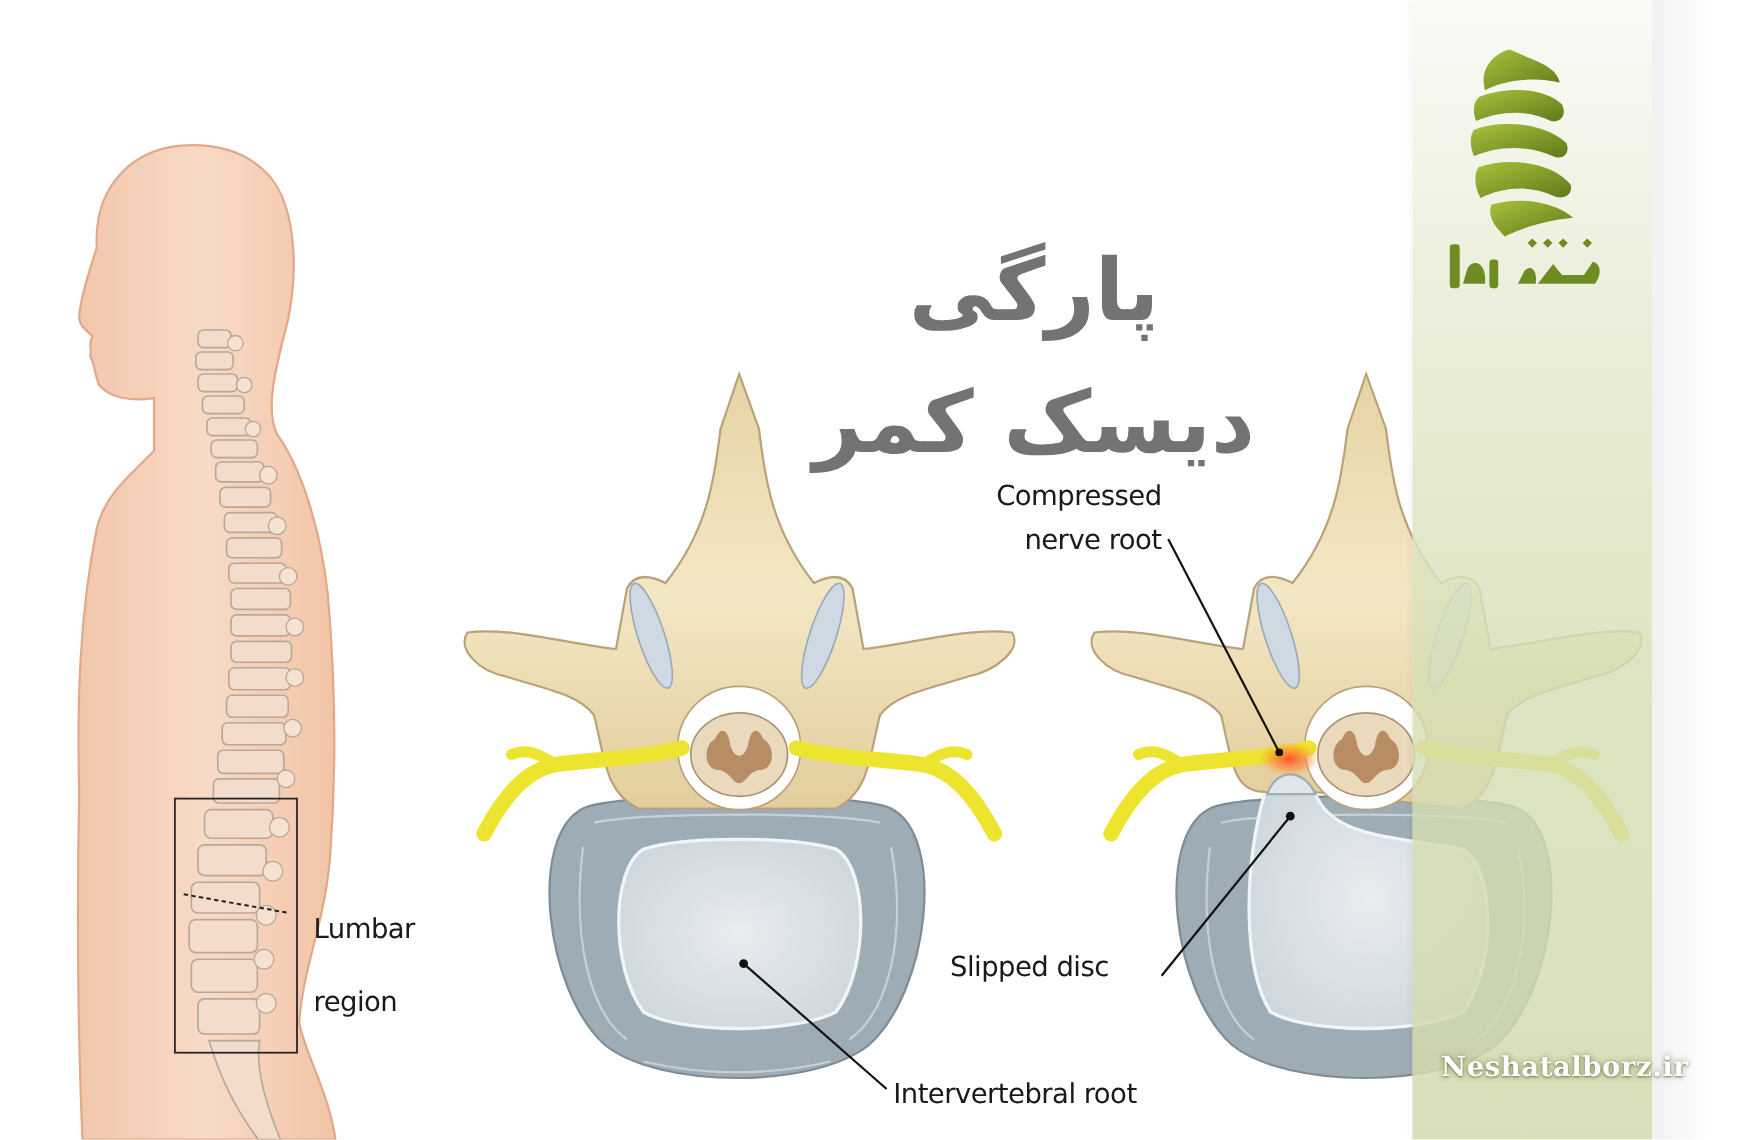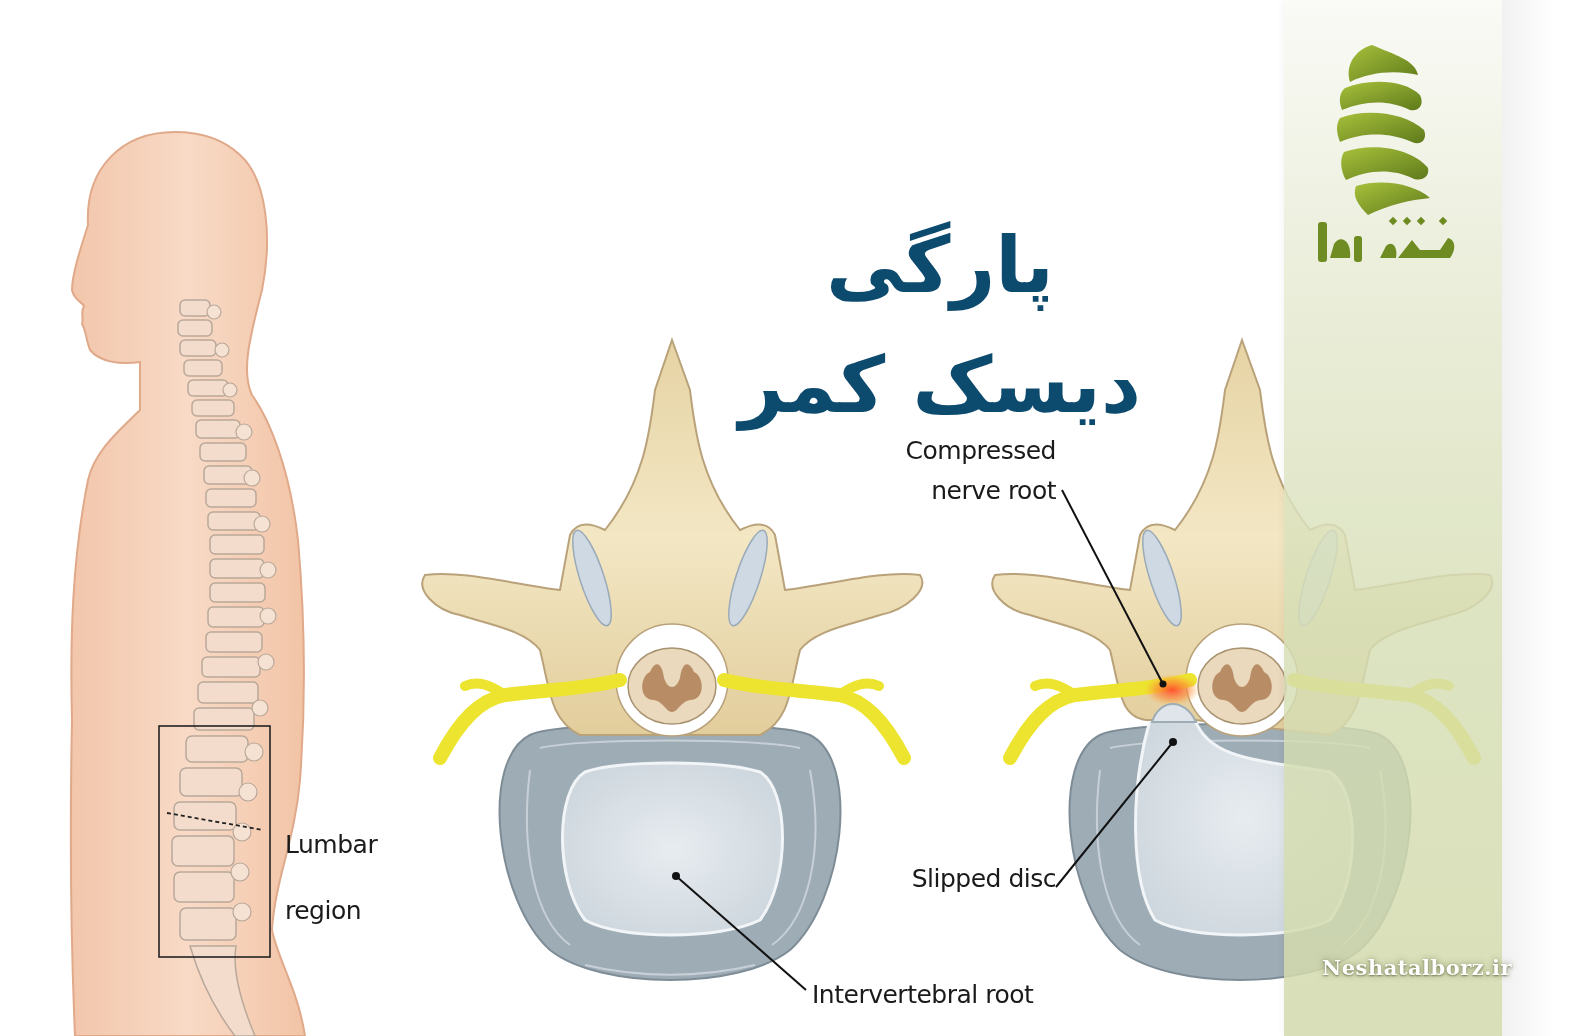--- a/index.html
+++ b/index.html
@@ -6,43 +6,42 @@
   body {
     width: 1590px; height: 1036px; overflow: hidden; position: relative;
     background: #ffffff;
     font-family: "DejaVu Sans", sans-serif;
   }
   .stage { position: absolute; left: 0; top: 0; width: 1590px; height: 1036px; }
   .title {
     position: absolute; left: 700px; top: 205px; width: 480px; height: 120px;
     direction: rtl; text-align: center;
     font-family: "DejaVu Sans", sans-serif; font-weight: bold;
-    font-size: 78px; line-height: 120px; color: #0c4a6e; letter-spacing: -1px;
+    font-size: 78px; line-height: 120px; color: #737373; letter-spacing: -1px;
   }
   .label {
     position: absolute; color: #1a1a1a;
     font-family: "DejaVu Sans", sans-serif; font-size: 25px; line-height: 38px;
     letter-spacing: -0.5px;
   }
   .label.right { text-align: right; }
   .sidebar {
     position: absolute; left: 1284px; top: 0; width: 218px; height: 1036px;
     background: linear-gradient(to bottom, rgba(250,250,246,0.96) 0%, rgba(232,236,214,0.85) 25%, rgba(214,222,180,0.82) 60%, rgba(210,218,172,0.85) 100%);
     box-shadow: -2px 0 6px rgba(0,0,0,0.04);
   }
   .right-edge {
     position: absolute; left: 1502px; top: 0; width: 88px; height: 1036px;
     background: linear-gradient(to right, #f1f1f1 0%, #ffffff 60%);
   }
   .site-url {
     position: absolute; left: 1310px; top: 955px; width: 190px; text-align: center;
-    font-family: "DejaVu Serif", serif; font-weight: bold; font-size: 21px;
+    font-family: "DejaVu Serif", serif; font-weight: bold; font-size: 25px;
     color: #ffffff; letter-spacing: 0.5px;
     text-shadow: 0 0 6px rgba(90,100,50,0.6), 0 1px 2px rgba(60,70,30,0.6);
-    margin-left: 12px;
   }
   svg { position: absolute; left: 0; top: 0; }
 </style>
 </head>
 <body>
 
 <div class="stage">
 
   <svg width="1590" height="1036" viewBox="0 0 1590 1036">
     <defs>
@@ -239,21 +238,21 @@
   </svg>
 
   <div class="title">پارگی دیسک کمر</div>
 
   <div class="label" style="left:285px; top:826px;text-align:center;">Lumbar</div>
   <div class="label" style="left:285px; top:864px;margin-top:28px;">region</div>
 
   <div class="label right" style="left:880px; top:432px; width:176px;">Compressed</div>
   <div class="label right" style="left:880px; top:472px; width:176px;">nerve root</div>
 
-  <div class="label right" style="left:884px; top:860px; width:172px;">Slipped disc</div>
+  <div class="label right" style="left:836px; top:860px; width:172px;">Slipped disc</div>
 
   <div class="label" style="left:812px; top:976px;">Intervertebral root</div>
 
   <div class="sidebar"></div>
   <div class="right-edge"></div>
 
   <svg width="1590" height="1036" viewBox="0 0 1590 1036">
     <defs>
       <linearGradient id="leafGrad" x1="0" x2="1" y1="0" y2="1">
         <stop offset="0" stop-color="#a8c13c"></stop>

